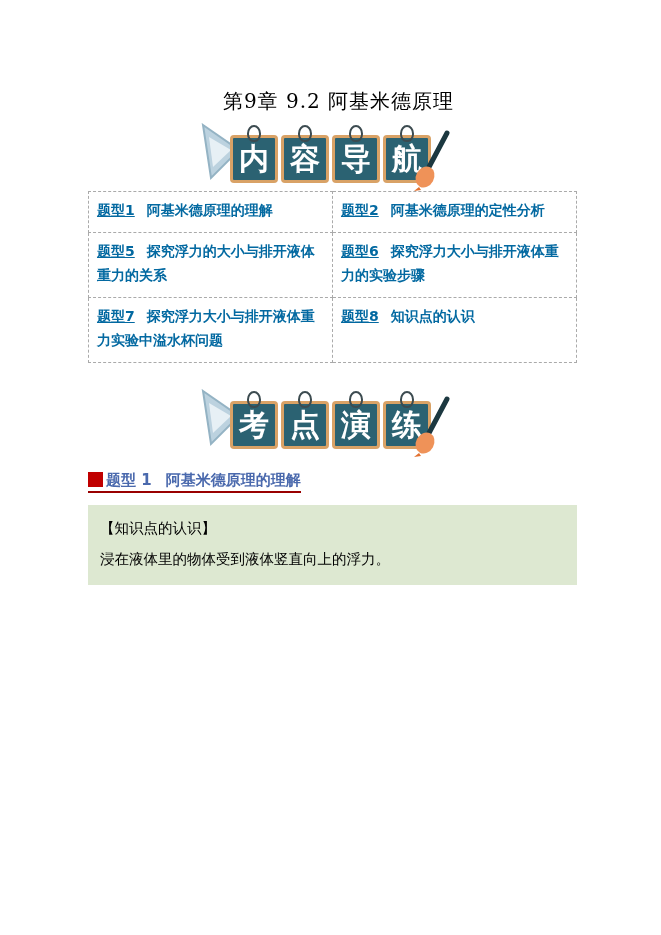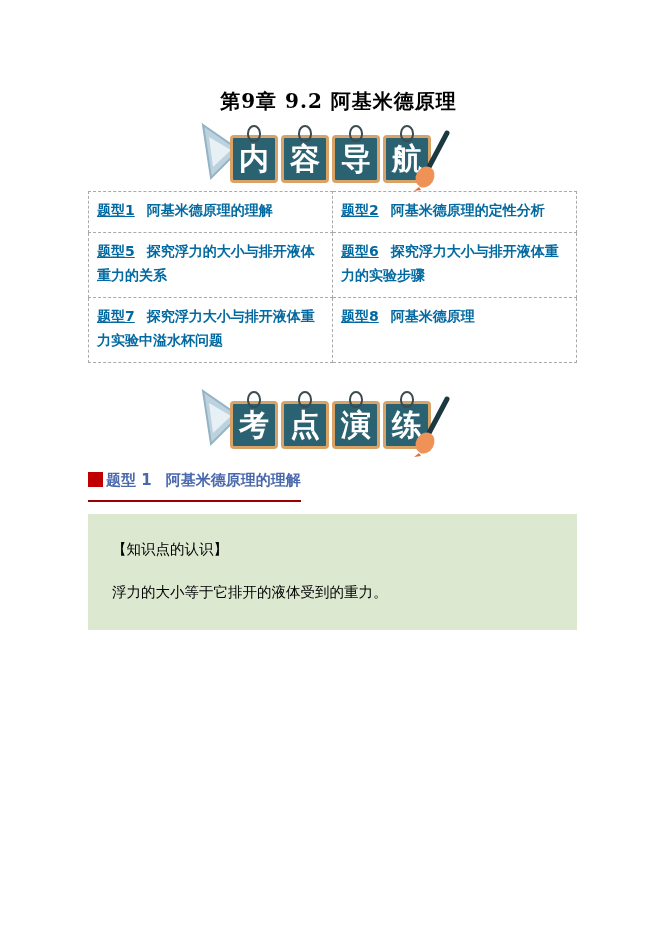--- a/index.html
+++ b/index.html
@@ -5,21 +5,21 @@
   html,body{margin:0;padding:0;}
   body{
     width:661px;height:935px;background:#ffffff;position:relative;
     font-family:"DejaVu Serif","Liberation Serif",serif;color:#000;
   }
   .page{padding-top:88px;}
 
   
   .doc-title{
     text-align:center;font-family:"DejaVu Serif","Liberation Serif",serif;
-    font-weight:bold;font-size:20px;letter-spacing:1px;margin:0 0 10px 16px;
+    font-weight:normal;font-size:20px;letter-spacing:1px;margin:0 0 10px 16px;
   }
 
   
   .banner{position:relative;width:204px;margin:0 auto;display:flex;gap:3px;justify-content:center;}
   .banner .tile{
     position:relative;width:42px;height:42px;background:#2b6272;
     border:3px solid #d9a266;border-radius:4px;margin-top:10px;
     display:flex;align-items:center;justify-content:center;
     color:#fff;font-family:"DejaVu Sans","Liberation Sans",sans-serif;
     font-weight:bold;font-size:30px;line-height:1;
@@ -42,37 +42,37 @@
     width:50%;border:1px dashed #aaaaaa;vertical-align:top;
     padding:6px 6px 9px 8px;
     font-family:"DejaVu Sans","Liberation Sans",sans-serif;
     font-weight:bold;font-size:14px;line-height:1.75;color:#0369a1;
   }
   td .qlabel{text-decoration:underline;margin-right:12px;white-space:nowrap;}
 
   
   .section-heading{
     margin:14px 0 0 88px;display:inline-block;border-bottom:2px solid #990000;
-    padding-bottom:10px;
+    padding-bottom:1px;
     font-family:"DejaVu Sans","Liberation Sans",sans-serif;
     font-weight:bold;font-size:15px;color:#4a69ad;
   }
   .section-heading .bullet{
     display:inline-block;width:15px;height:15px;background:#c00000;
     vertical-align:-2px;margin-right:3px;
   }
   .section-heading .sp{display:inline-block;width:14px;}
 
   
   .kbox{
     width:465px;margin:12px 0 0 88px;padding:8px 12px 10px 12px;
     background:#dde8d1;
     font-size:14.5px;line-height:2.15;text-align:justify;
   }
-  .kbox p{margin:12px;}
+  .kbox p{margin:0;}
   .kbox sub{font-size:10px;}
 </style>
 </head>
 <body>
 
 <div class="page">
 
   <h1 class="doc-title">第9章 9.2 阿基米德原理</h1>
 
   <div class="banner-wrap">
@@ -121,21 +121,21 @@
       </td>
       <td>
         <span class="qlabel">题型6</span><span>探究浮力大小与排开液体重力的实验步骤</span>
       </td>
     </tr>
     <tr>
       <td>
         <span class="qlabel">题型7</span><span>探究浮力大小与排开液体重力实验中溢水杯问题</span>
       </td>
       <td>
-        <span class="qlabel">题型8</span><span>阿基米德原理</span>
+        <span class="qlabel">题型8</span><span>知识点的认识</span>
       </td>
     </tr>
   </tbody>
     </table>
 
   <div class="banner-wrap second">
     <div class="banner">
       <svg class="plane" viewBox="0 0 44 58">
         <polygon points="4,2 40,27 12,55" fill="#bcd2df" stroke="#94b3c4" stroke-width="2"></polygon>
         <polygon points="10,14 32,27 14,44" fill="#e7f0f5"></polygon>
@@ -165,16 +165,16 @@
   </div>
 
   <div>
     <div class="section-heading">
       <span class="bullet"></span><span>题型 1</span><span class="sp"></span><span>阿基米德原理的理解</span>
     </div>
   </div>
 
   <div class="kbox">
     <p>【知识点的认识】</p>
-    <p>浮力的大小等于它排开的液体受到的重力。</p>
+    <p>浸在液体里的物体受到液体竖直向上的浮力。</p>
   </div>
 
 </div>
 
 </body></html>

